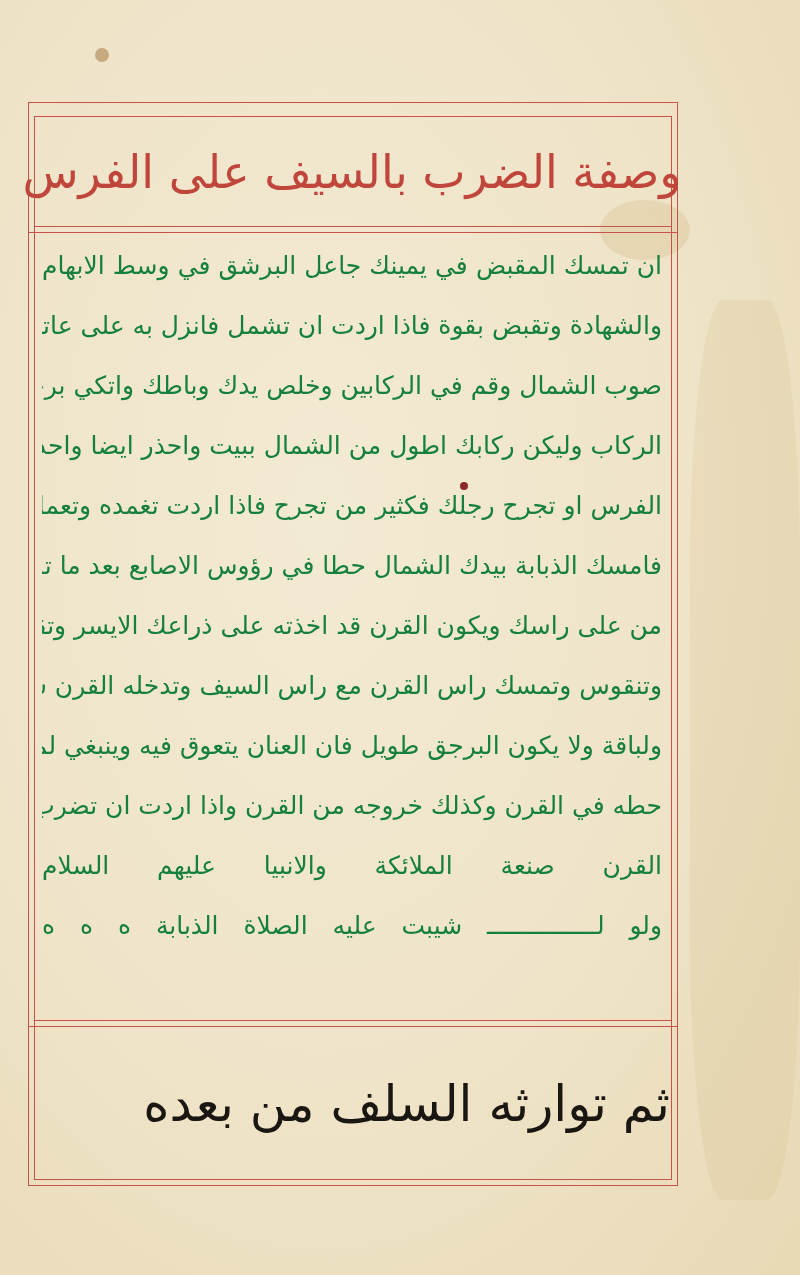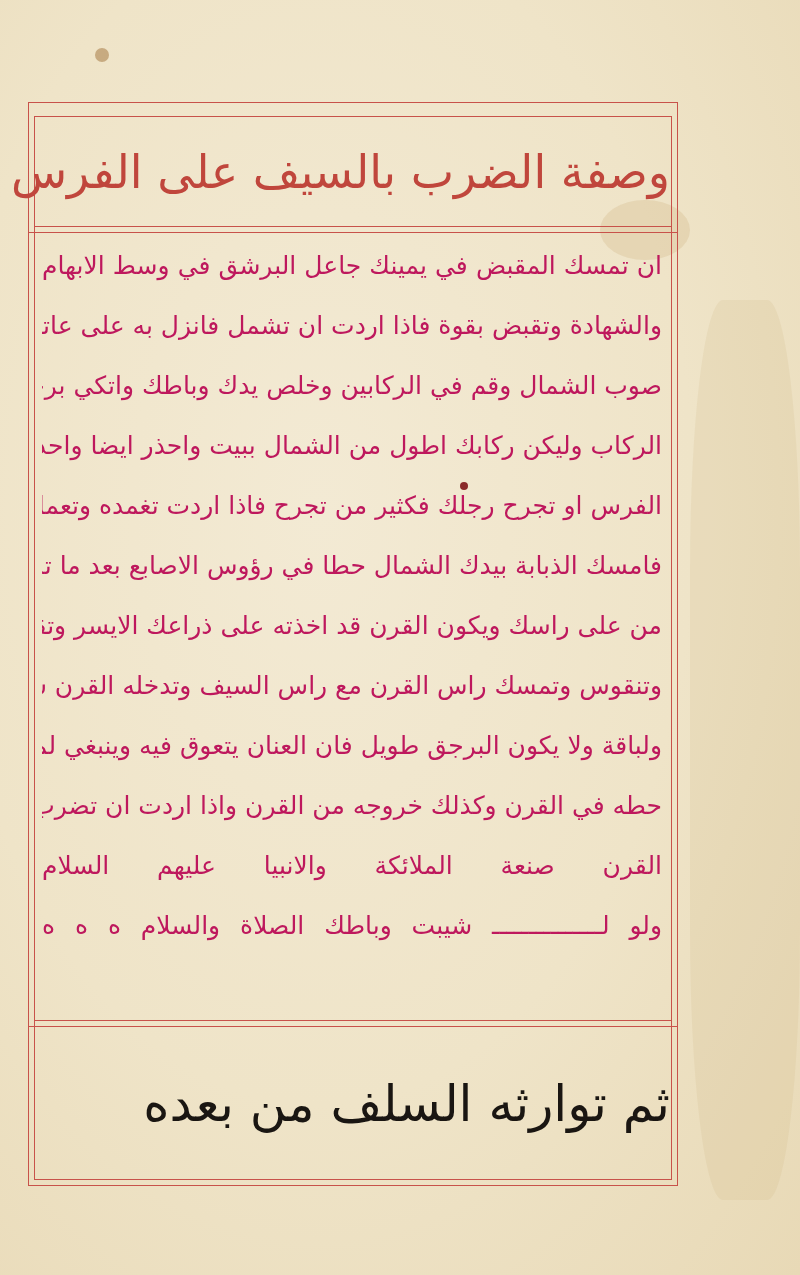--- a/index.html
+++ b/index.html
@@ -24,35 +24,35 @@
   .panel-divider {
     position:absolute; left:34px; width:638px; height:0;
     border-top:1.5px solid #c8524a;
   }
   .panel-divider.double::after {
     content:""; position:absolute; left:-6px; right:-6px; top:5px;
     border-top:1.5px solid #c8524a;
   }
   .heading-box {
     position:absolute; left:34px; top:116px; width:636px; height:112px;
-    display:flex; align-items:center; justify-content:flex-end;
+    display:flex; align-items:center; justify-content:center;
   }
   .heading-text {
     direction:rtl; font-family:"DejaVu Sans", sans-serif;
     font-size:46px; color:#c0463c; letter-spacing:1px;
     white-space:nowrap; font-weight:normal;
   }
   .body-box {
     position:absolute; left:42px; top:236px; width:620px; height:780px;
     direction:rtl;
   }
   .text-line {
     height:60px; line-height:60px;
     font-family:"DejaVu Sans", sans-serif;
-    font-size:25px; color:#be185d;
+    font-size:25px; color:#15803d;
     white-space:nowrap; overflow:hidden;
     text-align:justify; text-align-last:justify;
   }
   .footer-box {
     position:absolute; left:34px; top:1030px; width:636px; height:148px;
     display:flex; align-items:center; justify-content:flex-end;
   }
   .footer-text {
     direction:rtl; font-family:"DejaVu Sans", sans-serif;
     font-size:50px; color:#1a1612; white-space:nowrap;
@@ -83,21 +83,21 @@
   <div class="text-line">والشهادة وتقبض بقوة فاذا اردت ان تشمل فانزل به على عاتق الفرس</div>
   <div class="text-line">صوب الشمال وقم في الركابين وخلص يدك وباطك واتكي برجلك اليمين على</div>
   <div class="text-line">الركاب وليكن ركابك اطول من الشمال ببيت واحذر ايضا واحذر لا تخرج رقبة</div>
   <div class="text-line">الفرس او تجرح رجلك فكثير من تجرح فاذا اردت تغمده وتعمل بغيره من السلاح</div>
   <div class="text-line">فامسك الذبابة بيدك الشمال حطا في رؤوس الاصابع بعد ما تاتي به</div>
   <div class="text-line">من على راسك ويكون القرن قد اخذته على ذراعك الايسر وتقوم في الركابين</div>
   <div class="text-line">وتنقوس وتمسك راس القرن مع راس السيف وتدخله القرن سرعة بشباقة</div>
   <div class="text-line">ولباقة ولا يكون البرجق طويل فان العنان يتعوق فيه وينبغي لمن يد من على</div>
   <div class="text-line">حطه في القرن وكذلك خروجه من القرن واذا اردت ان تضرب به مقابلة</div>
   <div class="text-line">القرن صنعة الملائكة والانبيا عليهم السلام</div>
-  <div class="text-line">ولو لـــــــــــــــ شيبت وباطك الصلاة والسلام ه ه ه</div>
+  <div class="text-line">ولو لـــــــــــــــ شيبت عليه الصلاة الذبابة ه ه ه</div>
 </div>
 
 <div class="ink-dot" style="left:460px;top:482px;"></div>
 
 <div class="panel-divider double" style="top:1020px;"></div>
 
 <div class="footer-box">
   <div class="footer-text">ثم توارثه السلف من بعده</div>
 </div>
 

